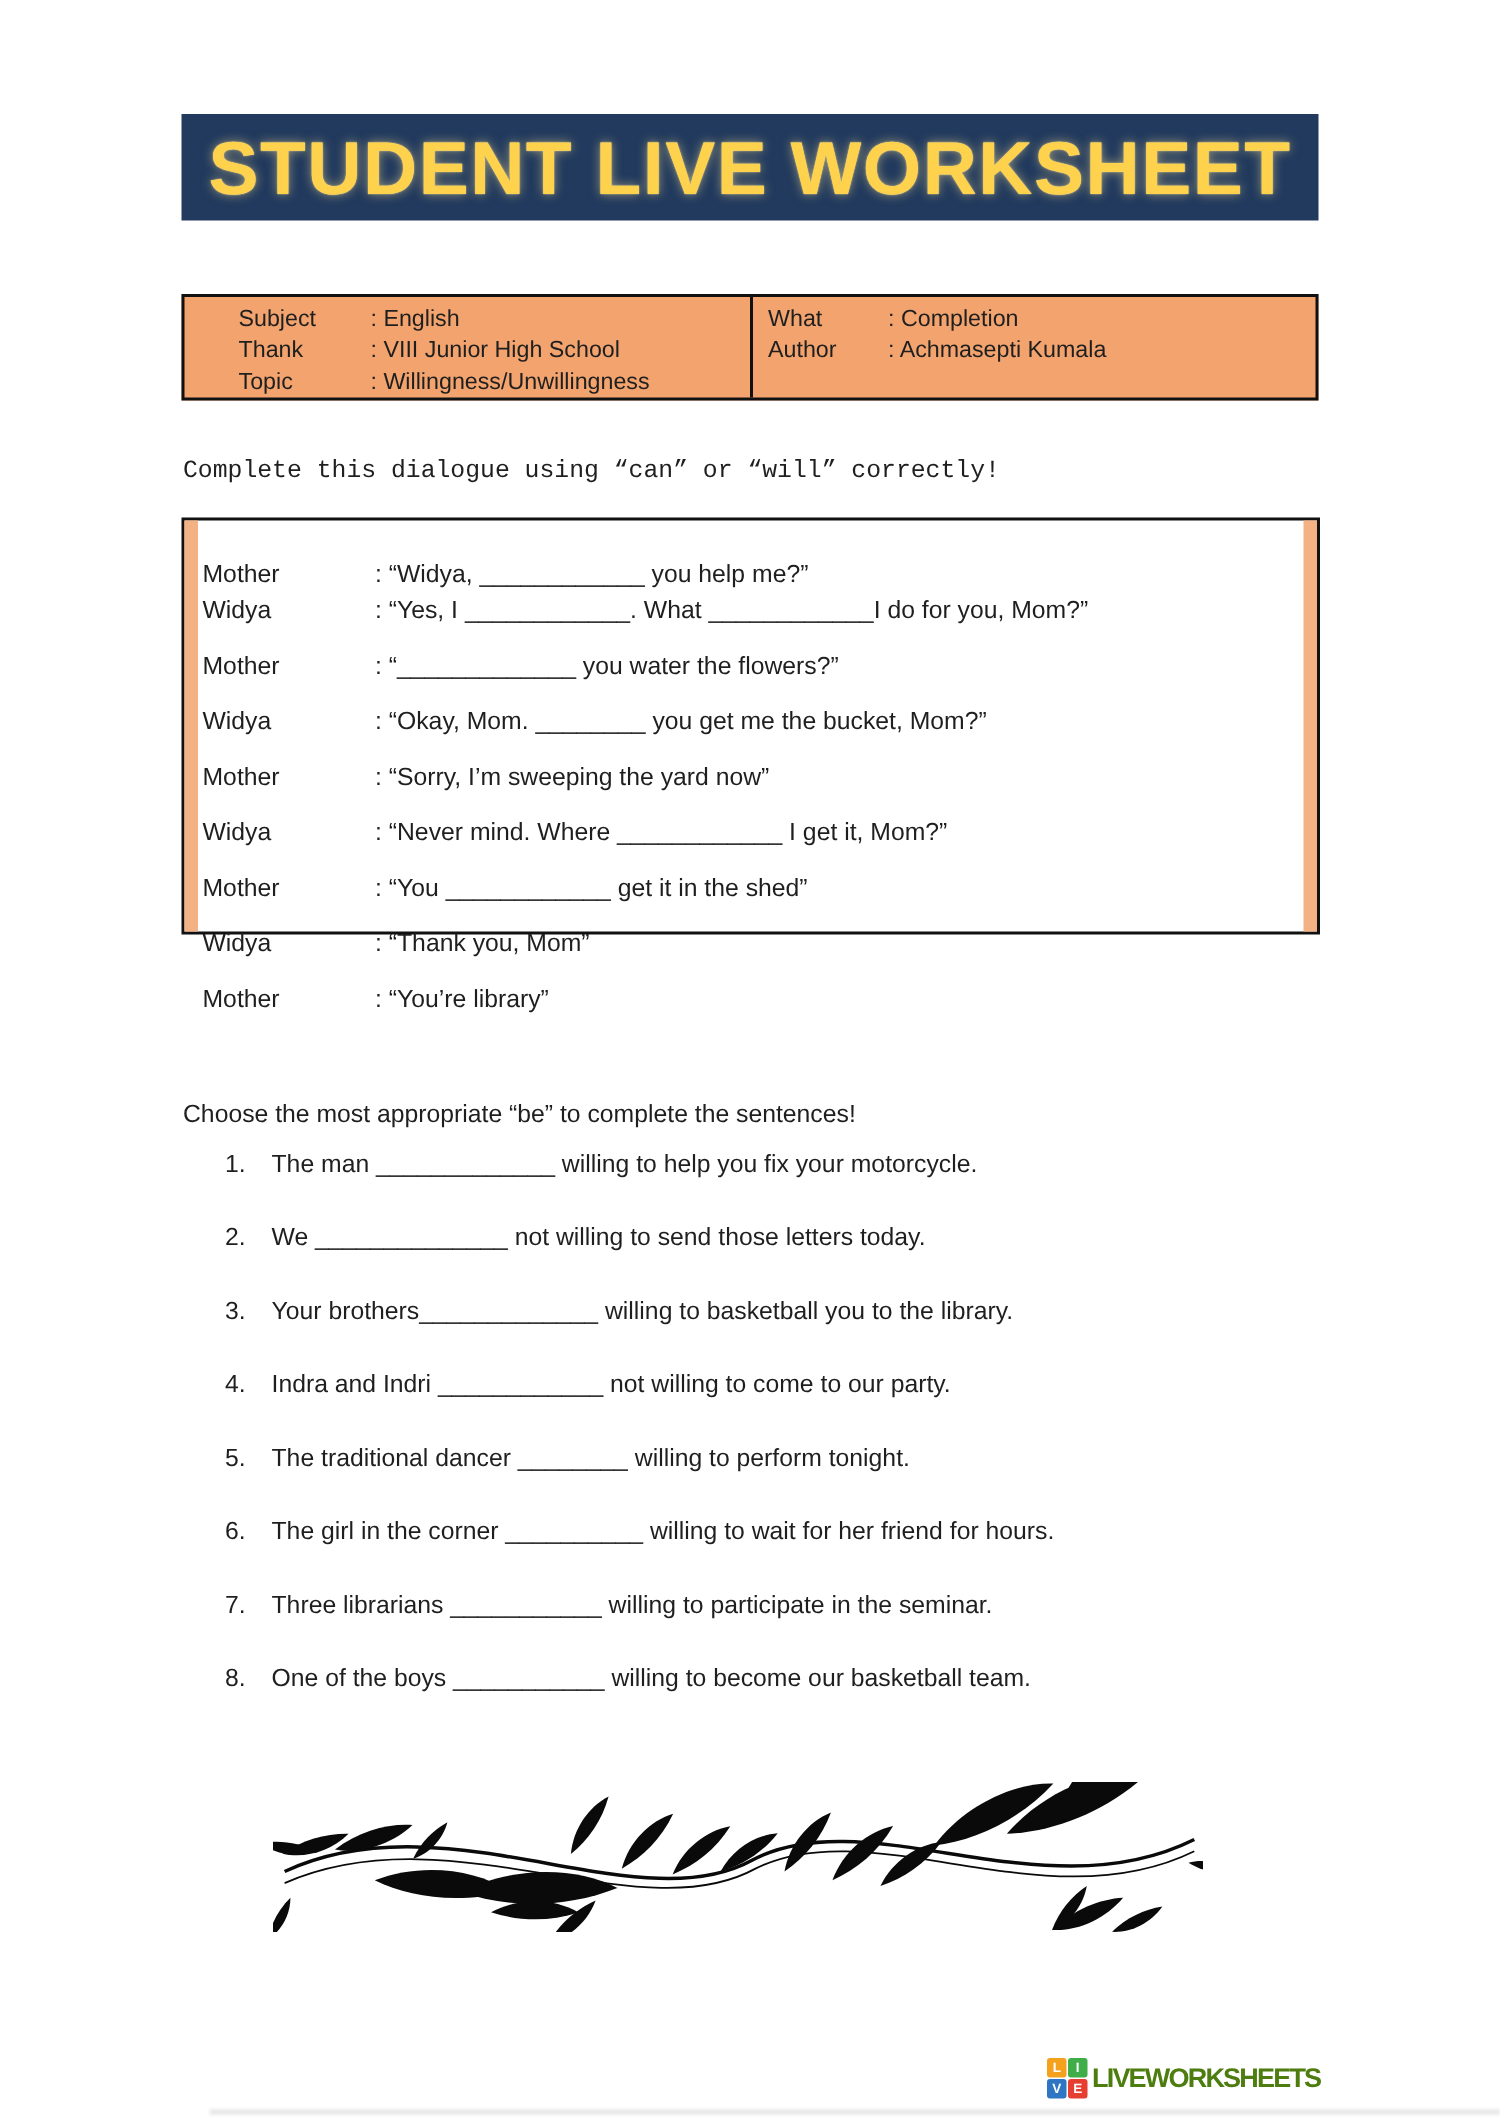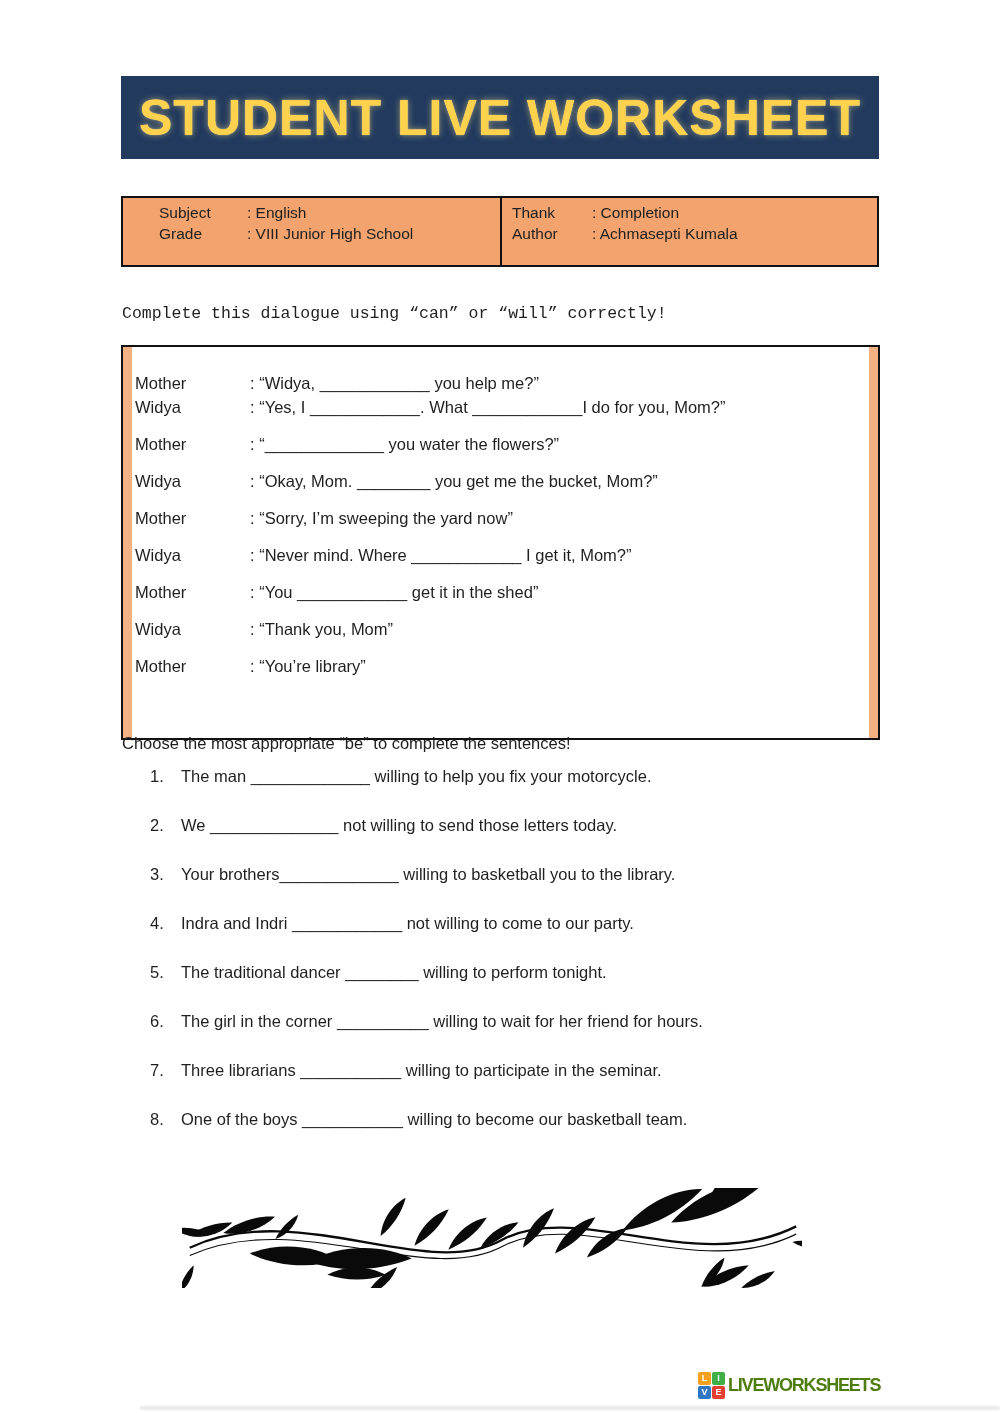--- a/index.html
+++ b/index.html
@@ -7,21 +7,21 @@
     position:relative;
     width:1000px;height:1413px;
     background:#ffffff;
     font-family:"Liberation Sans",sans-serif;
     color:#1f1f1f;
     overflow:hidden;
   }
 
   
   .banner{
-    position:absolute;left:121px;top:76px;width:758px;height:83px;
+    position:absolute;left:121px;top:76px;width:758px;height:71px;
     background:#213a5e;
     display:flex;align-items:center;justify-content:center;
   }
   .banner-title{
     font-size:50px;font-weight:700;letter-spacing:1px;
     color:#ffd24d;
     text-shadow:0 0 1px #ffe9a0, 0 0 7px rgba(255,226,140,.55);
     white-space:nowrap;
   }
 
@@ -40,21 +40,21 @@
 
   
   .instruction{
     position:absolute;left:122px;font-size:16.5px;line-height:22px;white-space:nowrap;
   }
   .instruction.one{top:303px;font-family:Liberation Mono, monospace;}
   .instruction.two{top:732px;}
 
   
   .dialogue-box{
-    position:absolute;left:121px;top:345px;width:759px;height:395px;
+    position:absolute;left:121px;top:345px;width:759px;height:278px;
     border:2px solid #111;box-sizing:border-box;background:#fff;
   }
   .stripe{position:absolute;top:0;bottom:0;width:9px;background:#f4b183;}
   .stripe.left{left:0;}
   .stripe.right{right:0;}
   .dialogue-rows{position:absolute;left:12px;top:24px;right:14px;}
   .d-row{display:flex;line-height:24px;font-size:16.5px;white-space:nowrap;}
   .d-row.gap{margin-top:13px;}
   .d-speaker{width:115px;flex:0 0 115px;}
 
@@ -101,27 +101,31 @@
     <div class="banner-title">STUDENT LIVE WORKSHEET</div>
   </div>
 
   <div class="info-table">
     <div class="info-col left">
       <div class="info-row">
         <span class="info-label">Subject</span>
         <span class="info-value">: English</span>
       </div>
       <div class="info-row">
-        <span class="info-label">Grade</span>
+        <span class="info-label">Thank</span>
         <span class="info-value">: VIII Junior High School</span>
       </div>
+      <div class="info-row">
+        <span class="info-label">Topic</span>
+        <span class="info-value">: Willingness/Unwillingness</span>
+      </div>
     </div>
     <div class="info-col right">
       <div class="info-row">
-        <span class="info-label">Thank</span>
+        <span class="info-label">What</span>
         <span class="info-value">: Completion</span>
       </div>
       <div class="info-row">
         <span class="info-label">Author</span>
         <span class="info-value">: Achmasepti Kumala</span>
       </div>
     </div>
   </div>
 
   <div class="instruction one">Complete this dialogue using “can” or “will” correctly!</div>

